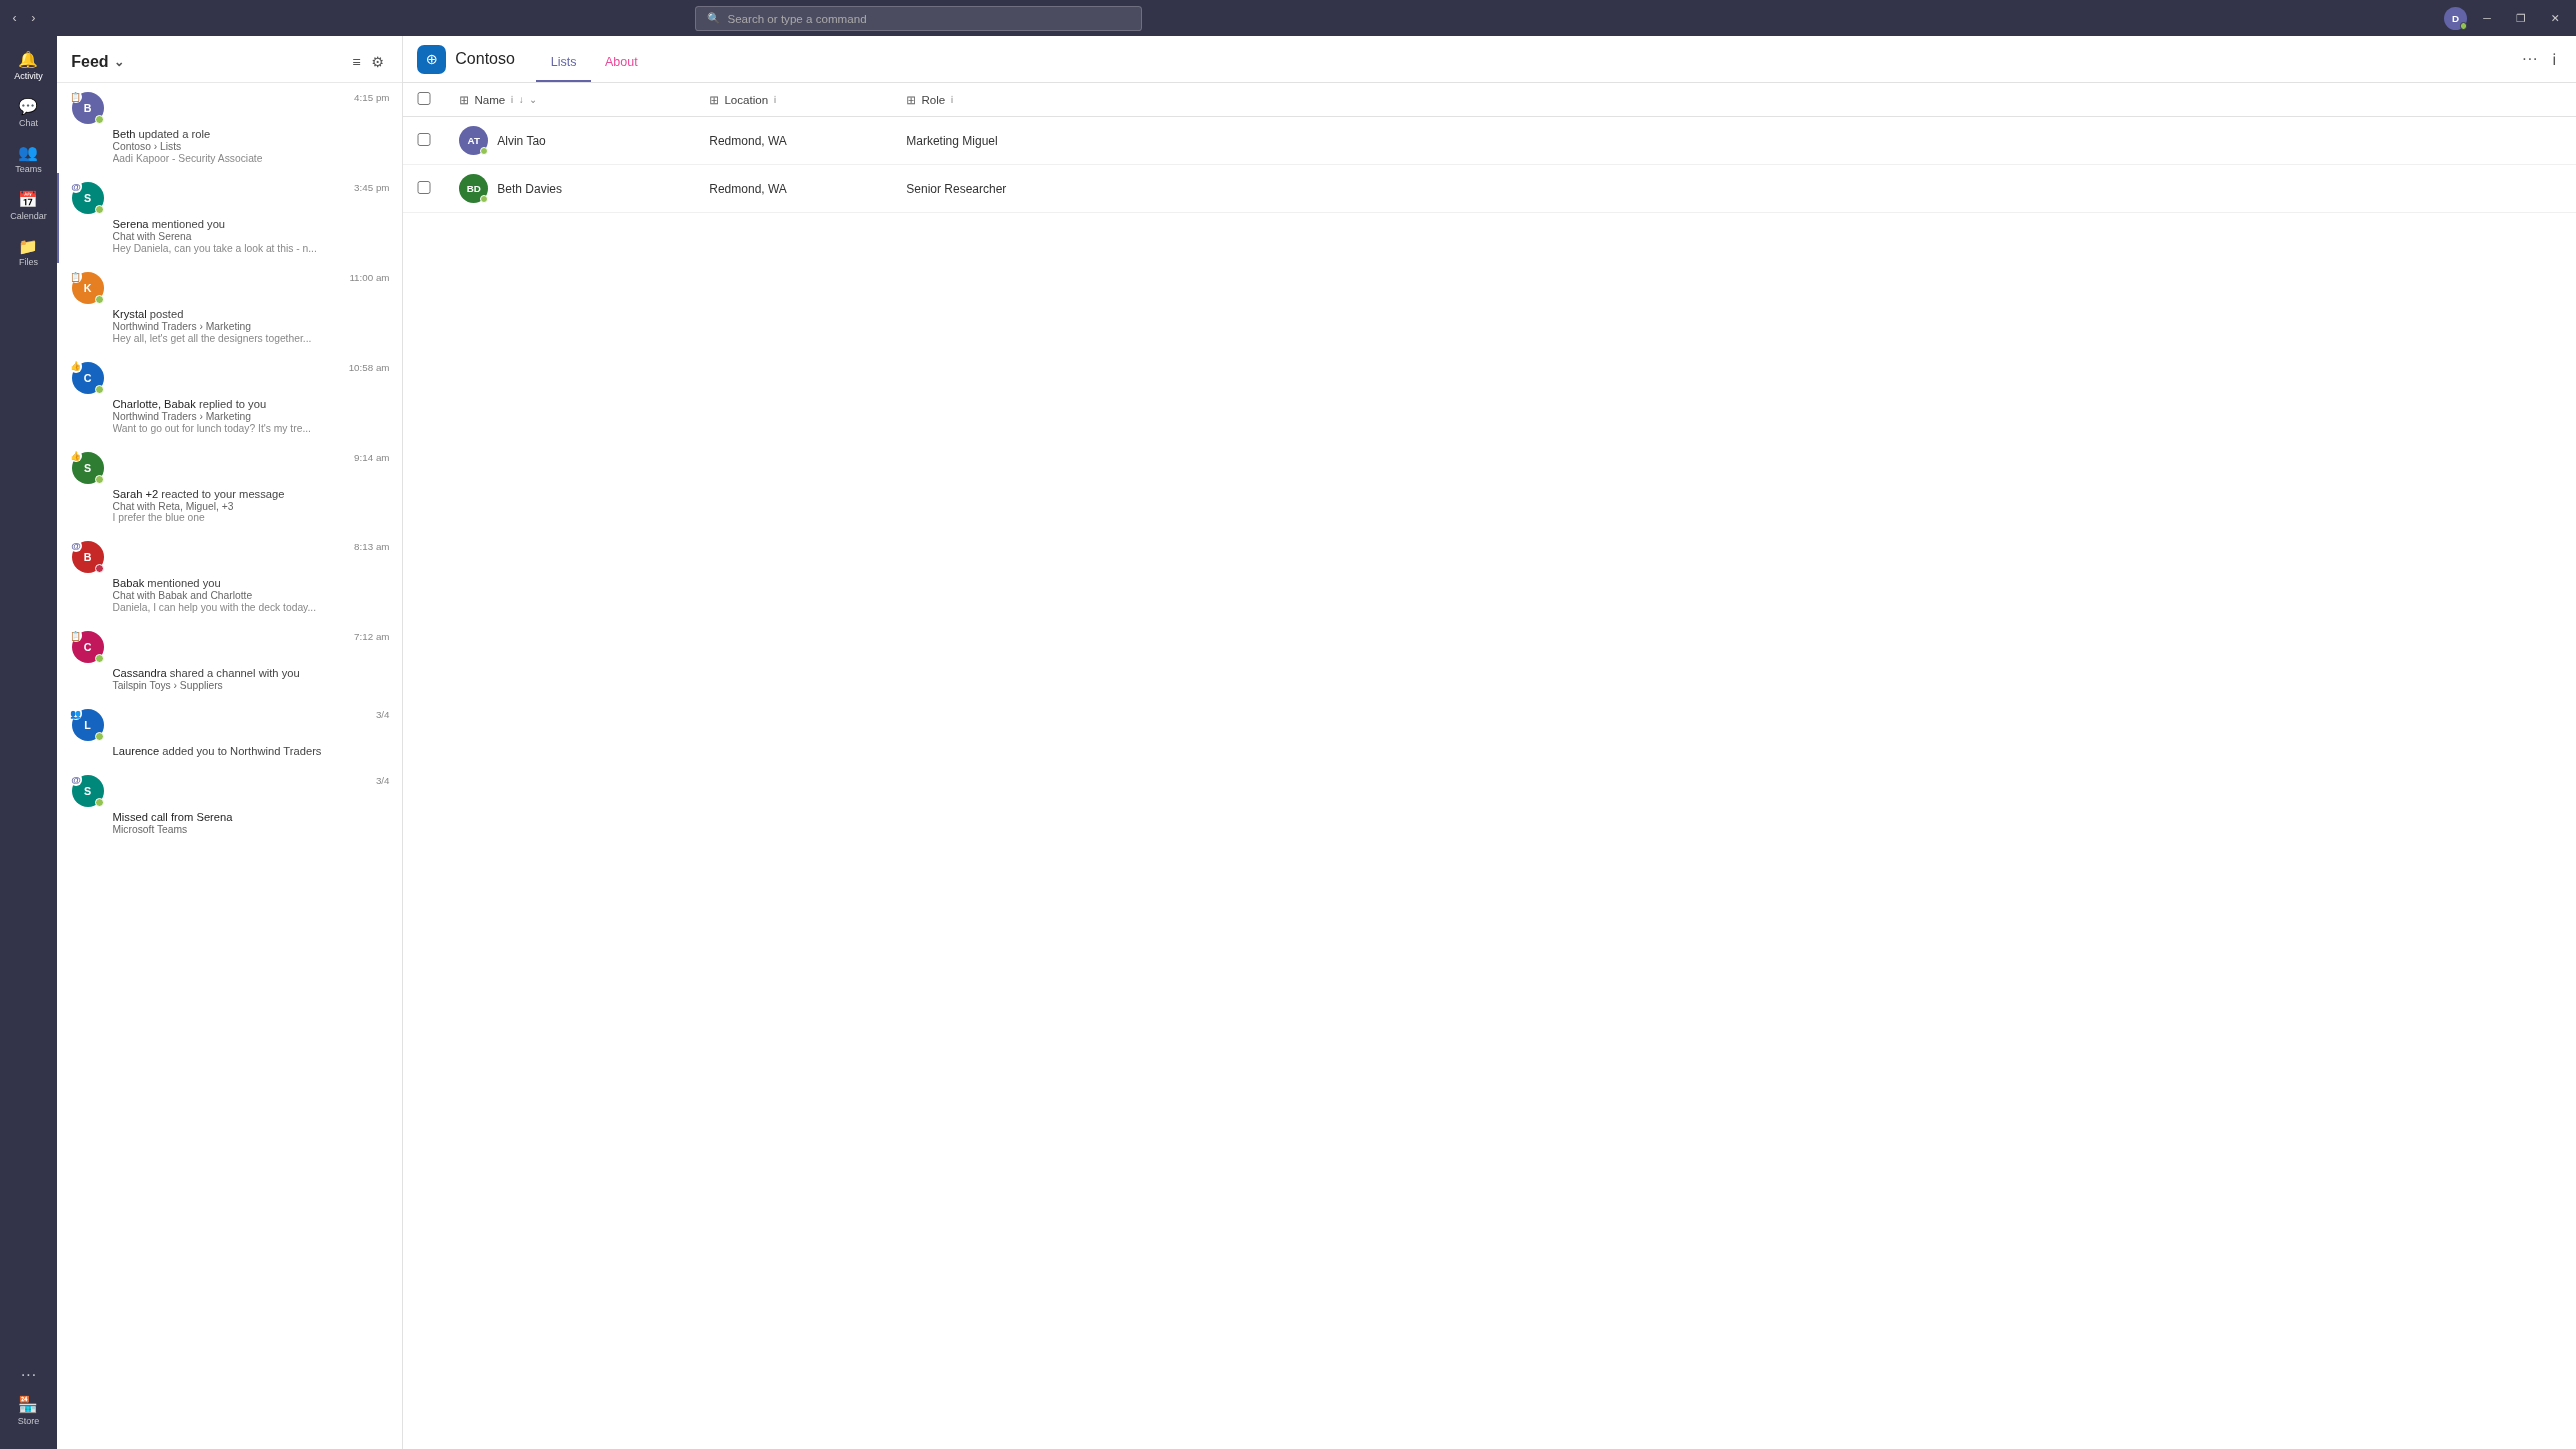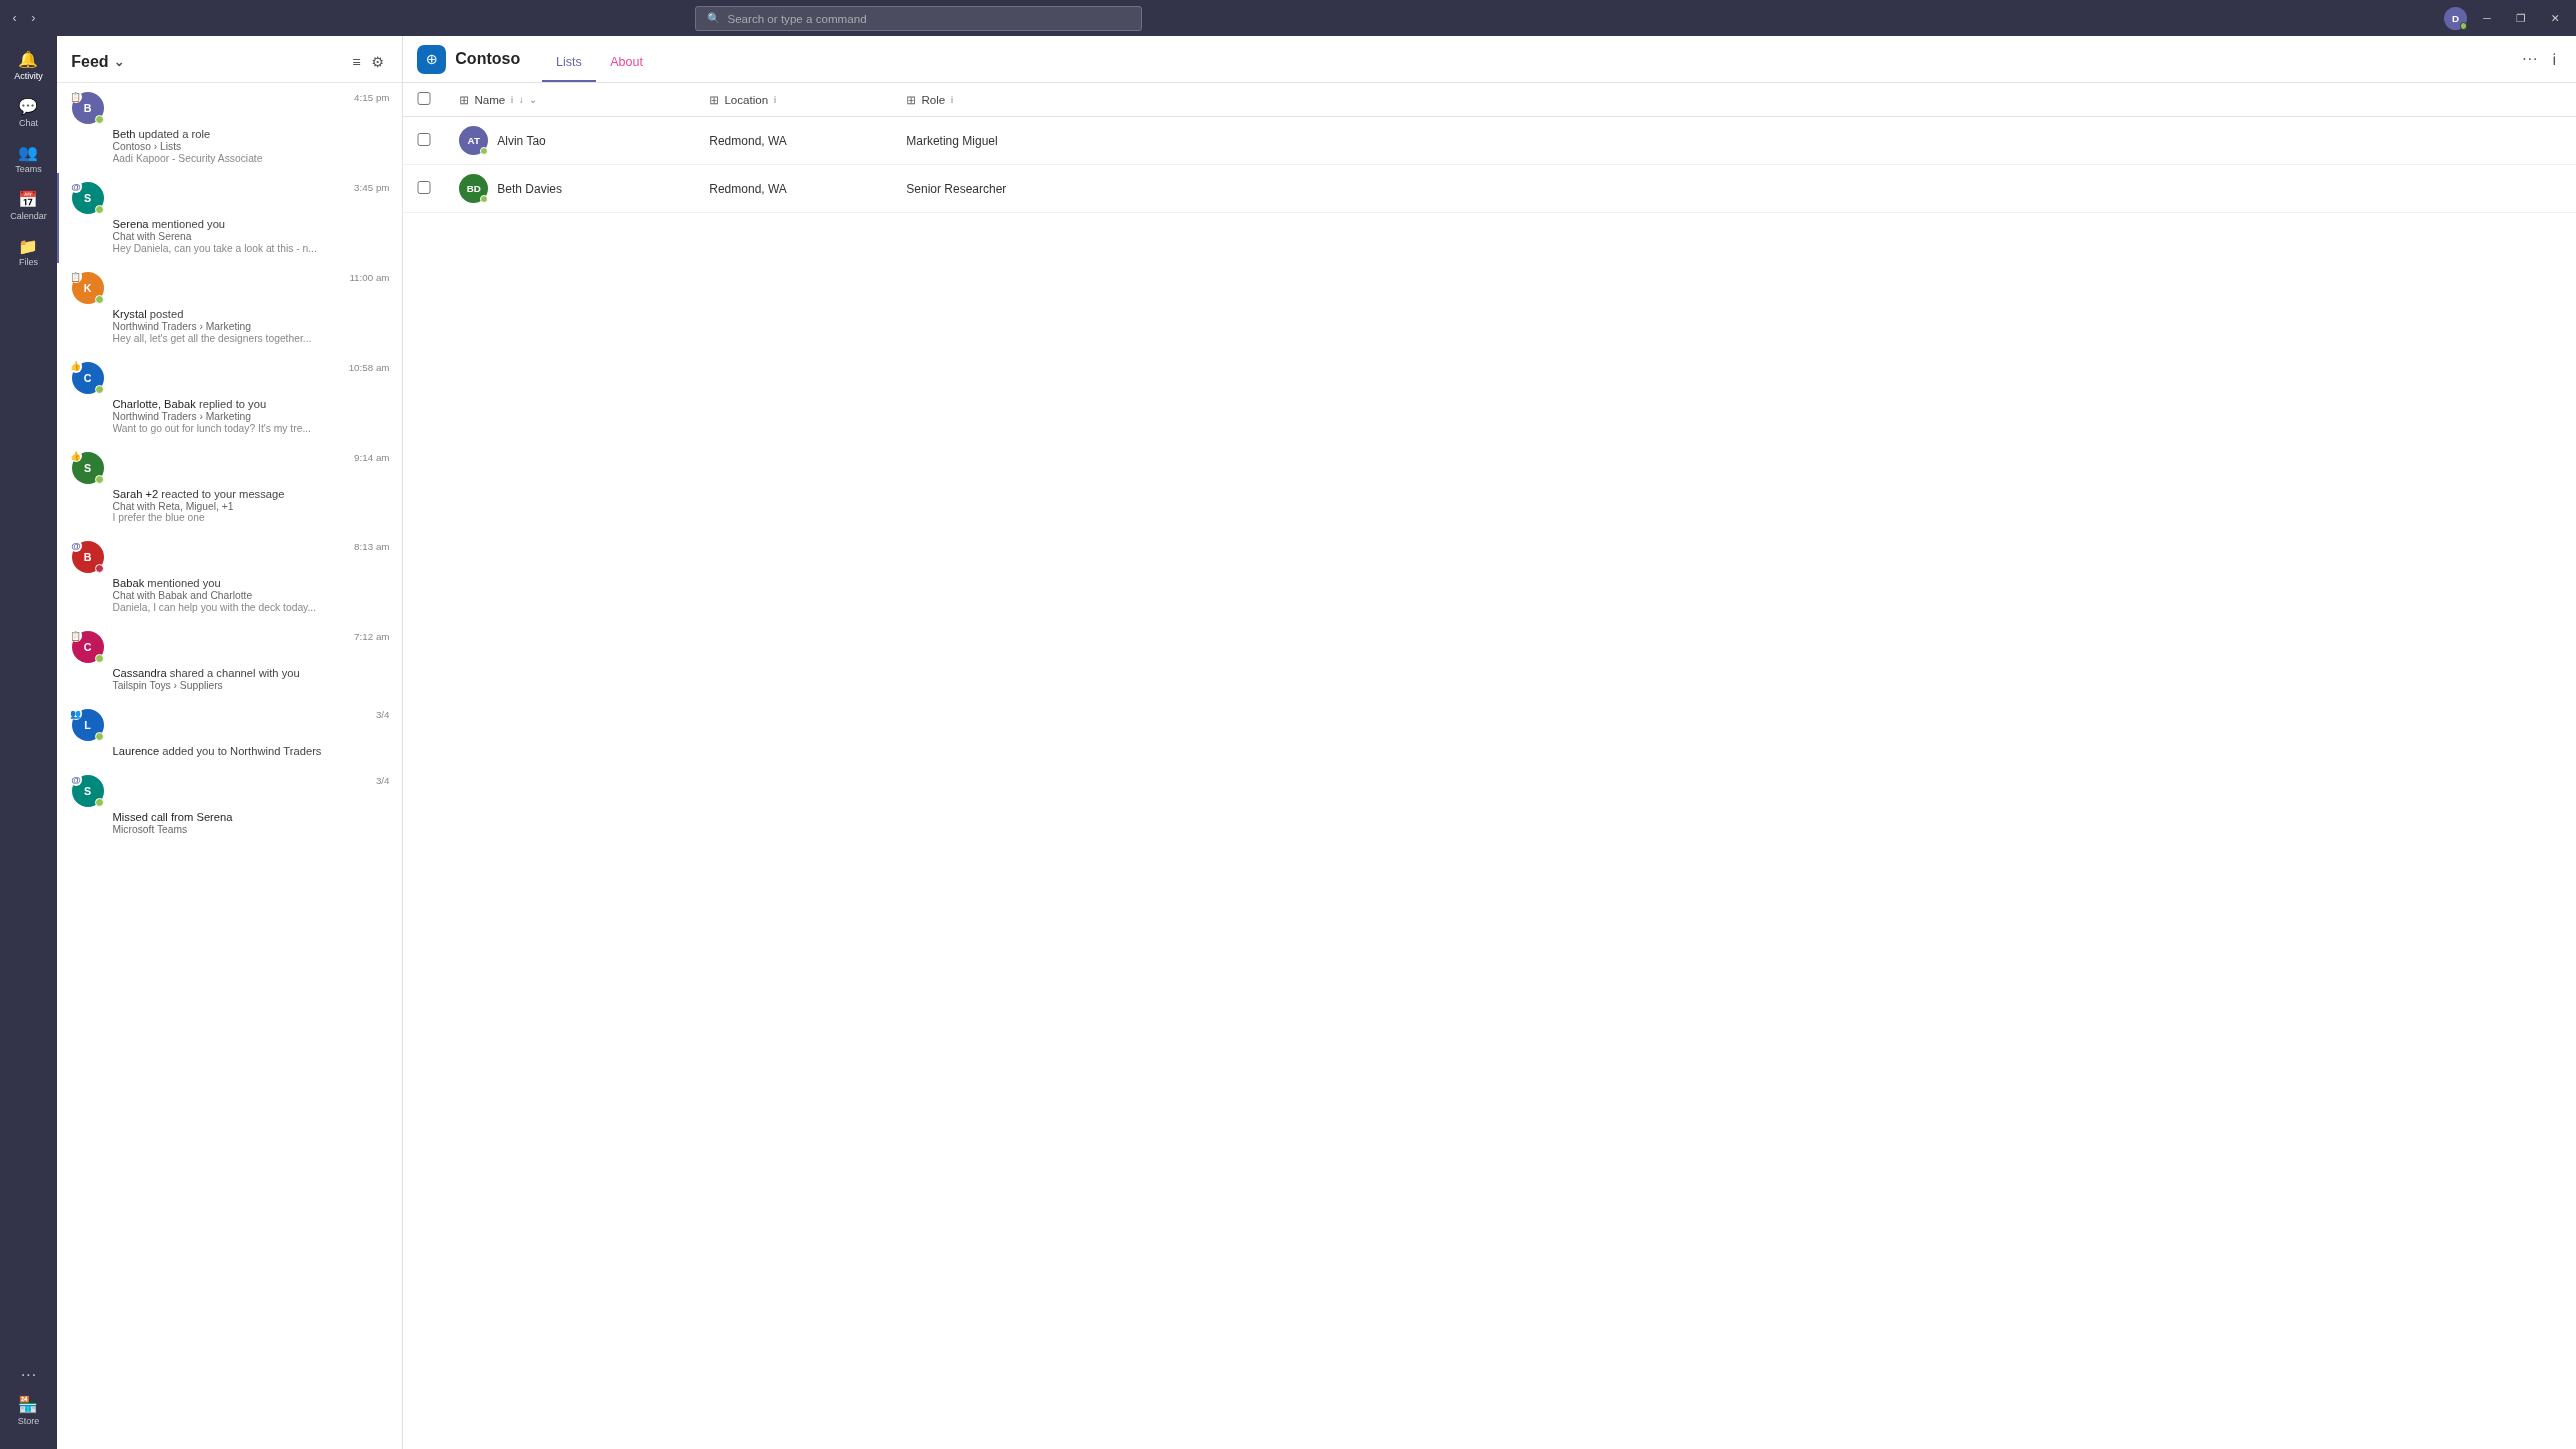--- a/index.html
+++ b/index.html
@@ -262,21 +262,21 @@
       width: 29px; height: 29px;
       border-radius: 7.2px;
       background: #0f6cbd;
       display: flex; align-items: center; justify-content: center;
       color: white; font-size: 14.3px;
       margin-right: 9px;
       flex-shrink: 0;
     }
     .app-title {
       font-size: 16px;
-      font-weight: 700;
+      font-weight: 400;
       color: #252525;
       margin-right: 21.5px;
     }
     .app-tabs {
       display: flex;
       gap: 0;
       height: 100%;
       align-items: flex-end;
     }
     .app-tab {
@@ -529,21 +529,21 @@
           <span class="type-icon">👍</span>
           <span class="status-indicator online"></span>
         </div>
         <div class="feed-content">
           <div class="feed-row1">
             <span class="feed-name">
               <span>Sarah +2</span><span class="action-text"> reacted to your message</span>
             </span>
             <span class="feed-time">9:14 am</span>
           </div>
-          <div class="feed-sub">Chat with Reta, Miguel, +1</div>
+          <div class="feed-sub">Chat with Reta, Miguel, +3</div>
           <div class="feed-preview">I prefer the blue one</div>
         </div>
       </div>
 
       <div class="feed-item">
         <div class="feed-avatar av-red">
           B
           <span class="type-icon" style="color:#6264a7;font-size:9.8px">@</span>
           <span class="status-indicator dnd"></span>
         </div>

